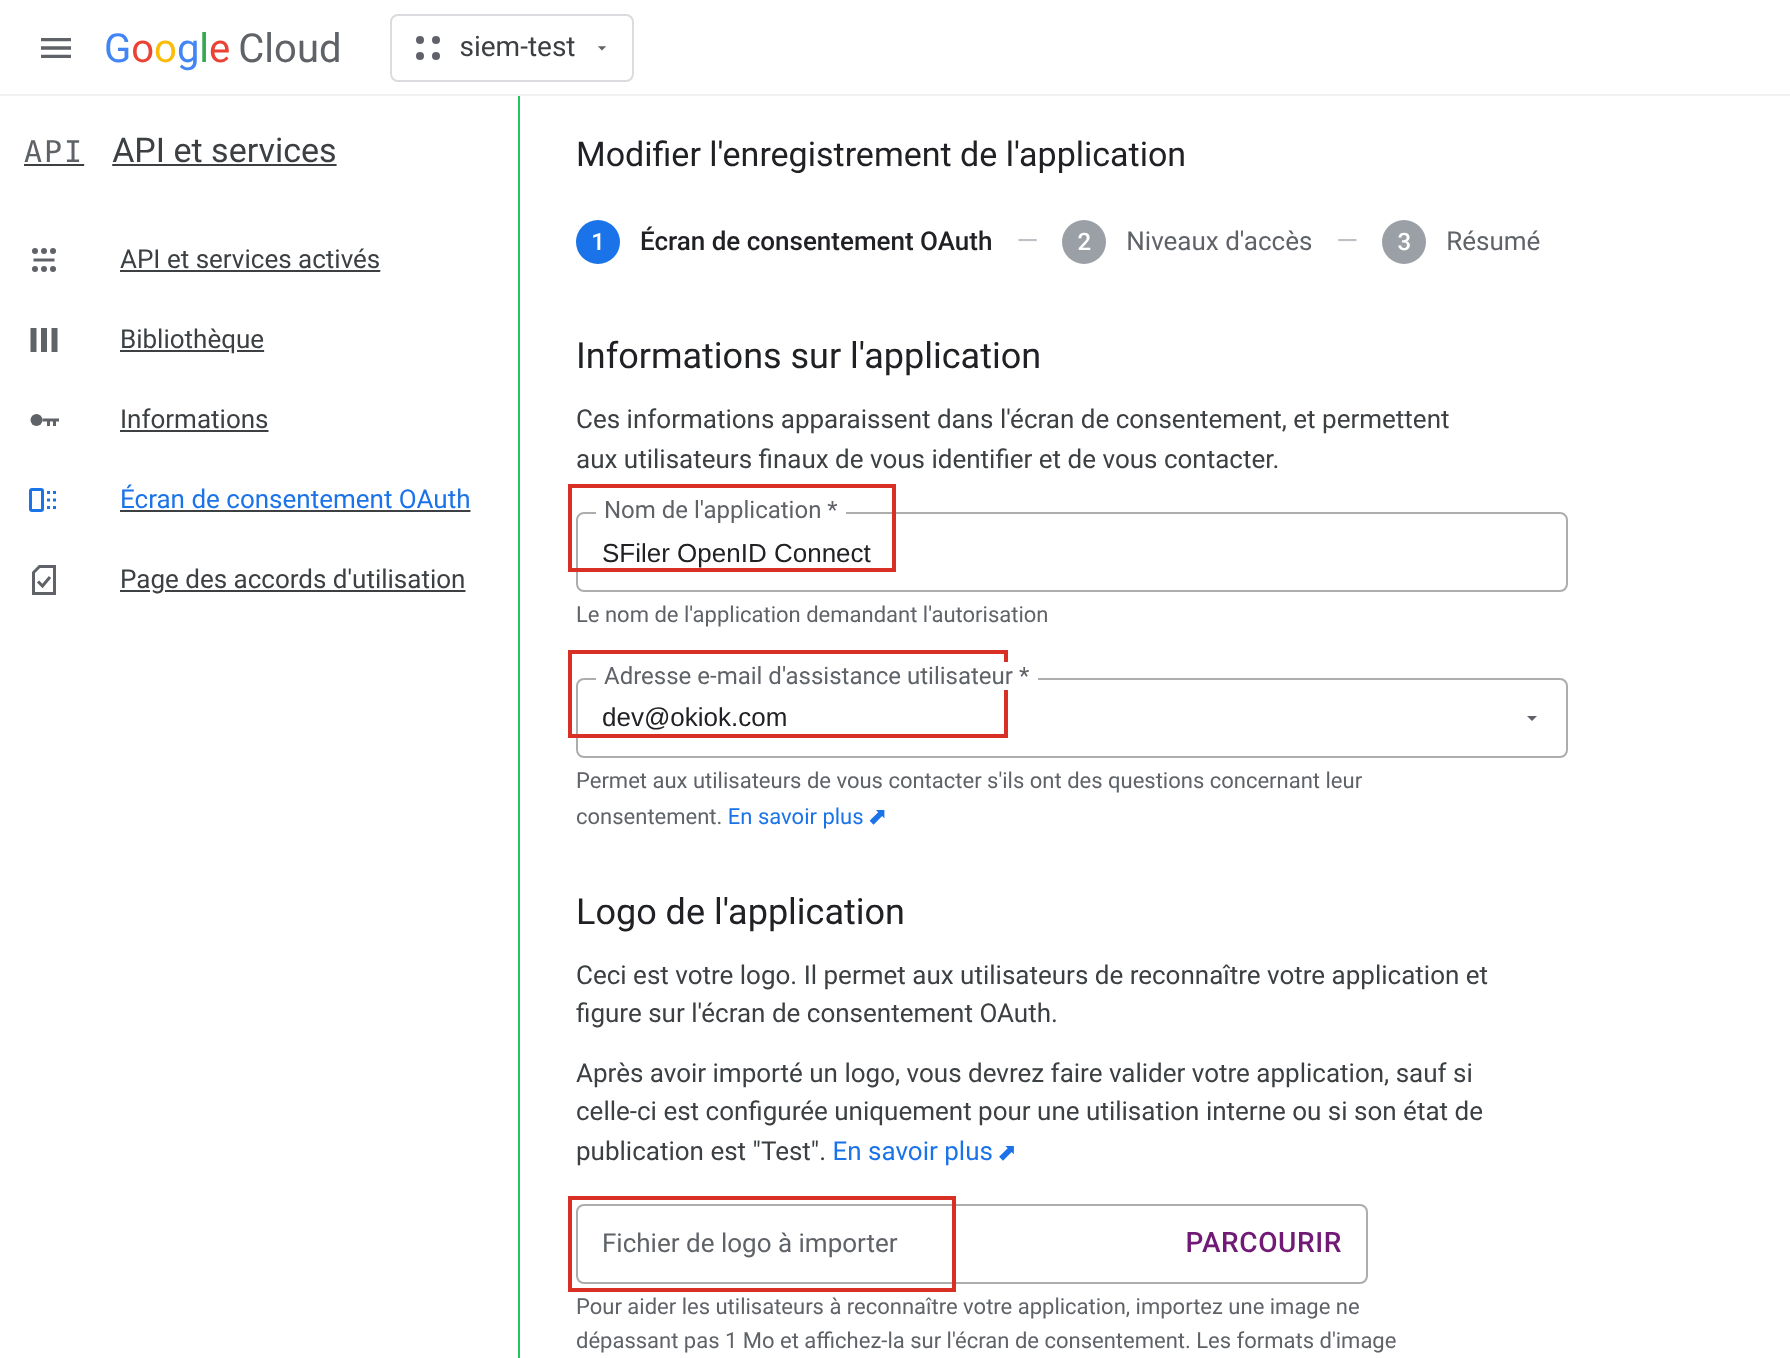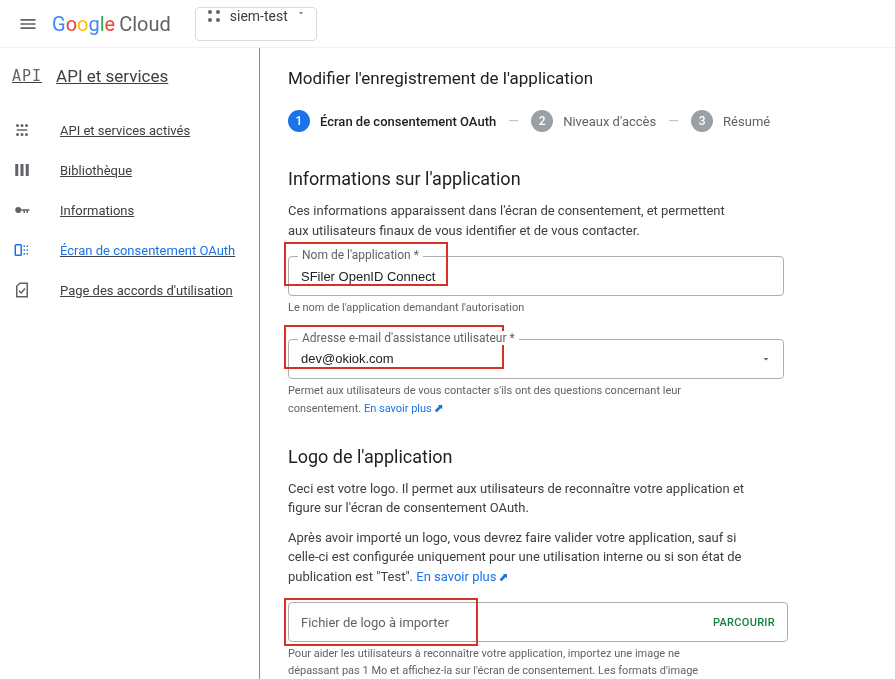--- a/index.html
+++ b/index.html
@@ -21,21 +21,21 @@
     padding: 0 16px;
     border-bottom: 1px solid #f1f1f1;
   }
   .menu-icon { width: 24px; height: 24px; display:flex; align-items:center; justify-content:center; color:#5f6368; margin-right:12px; cursor:pointer; }
   .logo { display:flex; align-items:center; font-size:20px; margin-right:24px; }
   .logo .g1{color:#4285F4;} .logo .g2{color:#EA4335;} .logo .g3{color:#FBBC05;}
   .logo .g4{color:#4285F4;} .logo .g5{color:#34A853;} .logo .g6{color:#EA4335;}
   .logo .cloud{color:#5f6368; font-weight:400; margin-left:4px;}
   .project-sel {
     border:1px solid #dadce0; border-radius:4px; height:34px;
-    display:flex; padding:0 10px; gap:8px;
+    display:flex; align-items:center; padding:0 10px; gap:8px;
     color:#3c4043; cursor:pointer;
   }
   .dots {
     width:16px; height:16px; position:relative;
   }
   .dots span{position:absolute; width:4px; height:4px; border-radius:50%; background:#5f6368;}
   .dots span:nth-child(1){top:2px;left:2px;}
   .dots span:nth-child(2){top:2px;right:2px;}
   .dots span:nth-child(3){bottom:2px;left:2px;}
   .dots span:nth-child(4){bottom:2px;right:2px;}
@@ -90,27 +90,27 @@
   .link { color:#1a73e8; cursor:pointer; }
   .ext-icon { font-size:12px; margin-left:2px; color:#1a73e8;}
 
   .select-row { position:relative; }
   .select-row .caret { position:absolute; right:12px; top:50%; transform:translateY(-50%); color:#5f6368; pointer-events:none;}
 
   .highlight-box {
     position:absolute; border:2px solid #d93025; pointer-events:none;
   }
 
-  .upload-wrap { position:relative; width:500px; margin-top:16px;}
+  .upload-wrap { position:relative; width:396px; margin-top:16px;}
   .upload-field {
     width:100%; height:40px; border:1px solid #adadad; border-radius:4px;
     display:flex; align-items:center; justify-content:space-between; padding:0 12px;
     font-size:13px; color:#5f6368;
   }
-  .browse { color:#15803d; font-weight:500; letter-spacing:.3px; font-size:11px; cursor:pointer;}
+  .browse { color:#701a75; font-weight:500; letter-spacing:.3px; font-size:14px; cursor:pointer;}
 
   svg { display:block; }
 </style>
 </head>
 <body>
 
 <div class="topbar">
   <div class="menu-icon">
     <svg width="20" height="20" viewBox="0 0 24 24" fill="#5f6368">
         <path d="M3 6h18v2H3zM3 11h18v2H3zM3 16h18v2H3z"></path>

